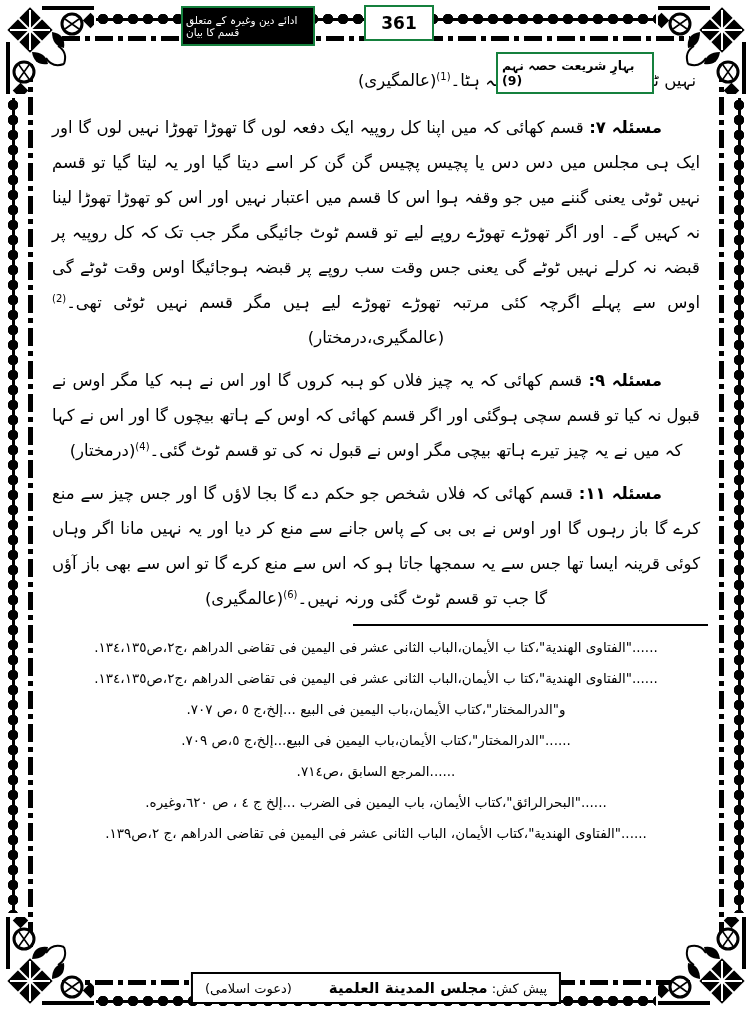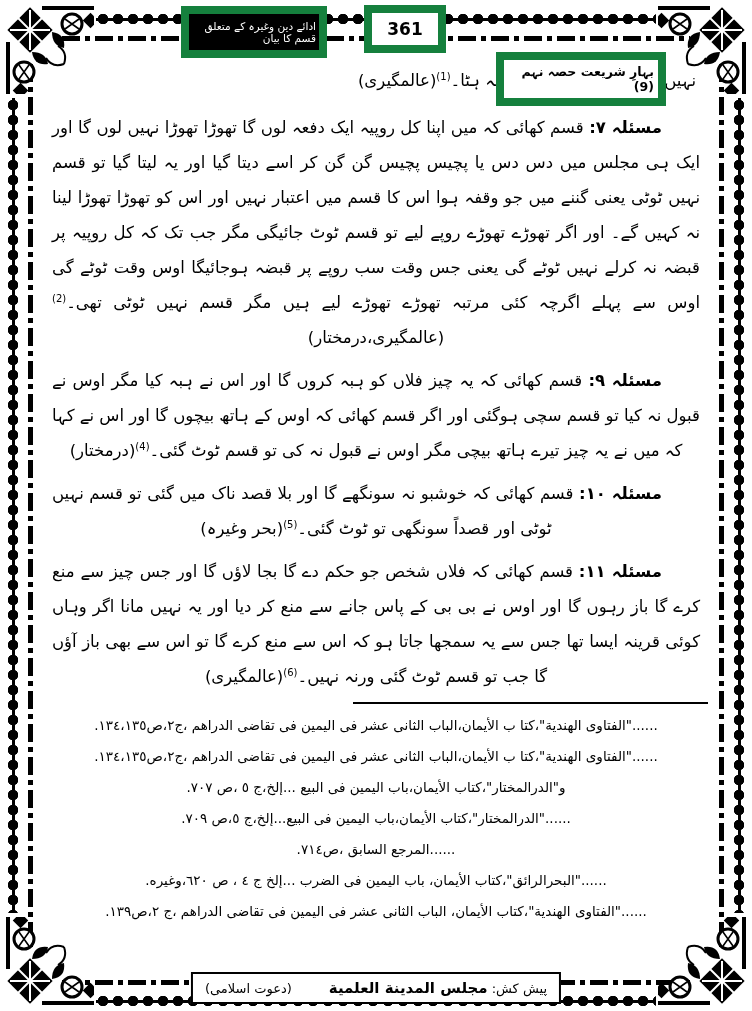--- a/index.html
+++ b/index.html
@@ -44,23 +44,23 @@
   .left-dd{left:28px;top:64px;bottom:64px;}
   .right-dd{right:28px;top:64px;bottom:64px;}
   
   .corner{position:absolute;width:92px;height:92px;z-index:3;}
   .corner.tl{top:2px;left:2px;}
   .corner.tr{top:2px;right:2px;transform:scaleX(-1);}
   .corner.bl{bottom:2px;left:2px;transform:scaleY(-1);}
   .corner.br{bottom:2px;right:2px;transform:scale(-1,-1);}
   
   .hdr-box{
-    position:absolute;z-index:4;border:8px solid #15803d;background:#fff;
+    position:absolute;z-index:4;border:2px solid #15803d;background:#fff;
     display:flex;align-items:center;justify-content:center;
-    direction:rtl;text-align:right;
+    direction:rtl;text-align:left;
   }
   .chapter-box{left:181px;top:6px;width:124px;height:34px;background:#000;color:#fff;font-size:10.5px;line-height:1.15;padding:1px 3px;}
   .pagenum-box{left:364px;top:5px;width:66px;height:32px;font-weight:bold;font-size:17px;font-family:"DejaVu Sans",sans-serif;}
   .book-box{left:496px;top:4px;width:146px;height:36px;font-size:12.5px;font-weight:bold;padding:1px 4px;margin-top:48px;}
   
   .content{
     position:absolute;top:52px;left:44px;right:44px;z-index:2;
     direction:rtl;
   }
   .cont-line{
@@ -187,21 +187,20 @@
 
   <div class="content">
 
     <p class="cont-line"><span>نہیں ٹوٹی کہ وہاں سے خود نہ ہٹا۔</span><sup>(1)</sup><span>(عالمگیری)</span></p>
 
     <p class="para"><span class="label">مسئلہ ۷:</span><span> قسم کھائی کہ میں اپنا کل روپیہ ایک دفعہ لوں گا تھوڑا تھوڑا نہیں لوں گا اور ایک ہی مجلس میں دس دس یا پچیس پچیس گن گن کر اسے دیتا گیا اور یہ لیتا گیا تو قسم نہیں ٹوٹی یعنی گننے میں جو وقفہ ہوا اس کا قسم میں اعتبار نہیں اور اس کو تھوڑا تھوڑا لینا نہ کہیں گے۔ اور اگر تھوڑے تھوڑے روپے لیے تو قسم ٹوٹ جائیگی مگر جب تک کہ کل روپیہ پر قبضہ نہ کرلے نہیں ٹوٹے گی یعنی جس وقت سب روپے پر قبضہ ہوجائیگا اوس وقت ٹوٹے گی اوس سے پہلے اگرچہ کئی مرتبہ تھوڑے تھوڑے لیے ہیں مگر قسم نہیں ٹوٹی تھی۔</span><sup>(2)</sup><span>(عالمگیری،درمختار)</span></p>
 
 
     <p class="para"><span class="label">مسئلہ ۹:</span><span> قسم کھائی کہ یہ چیز فلاں کو ہبہ کروں گا اور اس نے ہبہ کیا مگر اوس نے قبول نہ کیا تو قسم سچی ہوگئی اور اگر قسم کھائی کہ اوس کے ہاتھ بیچوں گا اور اس نے کہا کہ میں نے یہ چیز تیرے ہاتھ بیچی مگر اوس نے قبول نہ کی تو قسم ٹوٹ گئی۔</span><sup>(4)</sup><span>(درمختار)</span></p>
 
-    <p class="para"><span class="label">مسئلہ ۱۰:</span><span> قسم کھائی کہ خوشبو نہ سونگھے گا اور بلا قصد ناک میں گئی تو قسم نہیں ٹوٹی اور قصداً سونگھی تو ٹوٹ گئی۔</span><sup>(5)</sup><span>(بحر وغیرہ)</span></p>
 
     <p class="para"><span class="label">مسئلہ ۱۱:</span><span> قسم کھائی کہ فلاں شخص جو حکم دے گا بجا لاؤں گا اور جس چیز سے منع کرے گا باز رہوں گا اور اوس نے بی بی کے پاس جانے سے منع کر دیا اور یہ نہیں مانا اگر وہاں کوئی قرینہ ایسا تھا جس سے یہ سمجھا جاتا ہو کہ اس سے منع کرے گا تو اس سے بھی باز آؤں گا جب تو قسم ٹوٹ گئی ورنہ نہیں۔</span><sup>(6)</sup><span>(عالمگیری)</span></p>
 
     <hr class="fn-sep">
 
     <p class="footnote">......"الفتاوى الهندية"،كتا ب الأيمان،الباب الثانى عشر فى اليمين فى تقاضى الدراهم ،ج٢،ص١٣٤،١٣٥.</p>
     <p class="footnote">......"الفتاوى الهندية"،كتا ب الأيمان،الباب الثانى عشر فى اليمين فى تقاضى الدراهم ،ج٢،ص١٣٤،١٣٥.</p>
     <p class="footnote">و"الدرالمختار"،كتاب الأيمان،باب اليمين فى البيع ...إلخ،ج ٥ ،ص ٧٠٧.</p>
     <p class="footnote">......"الدرالمختار"،كتاب الأيمان،باب اليمين فى البيع...إلخ،ج ٥،ص ٧٠٩.</p>
     <p class="footnote">......المرجع السابق ،ص٧١٤.</p>

